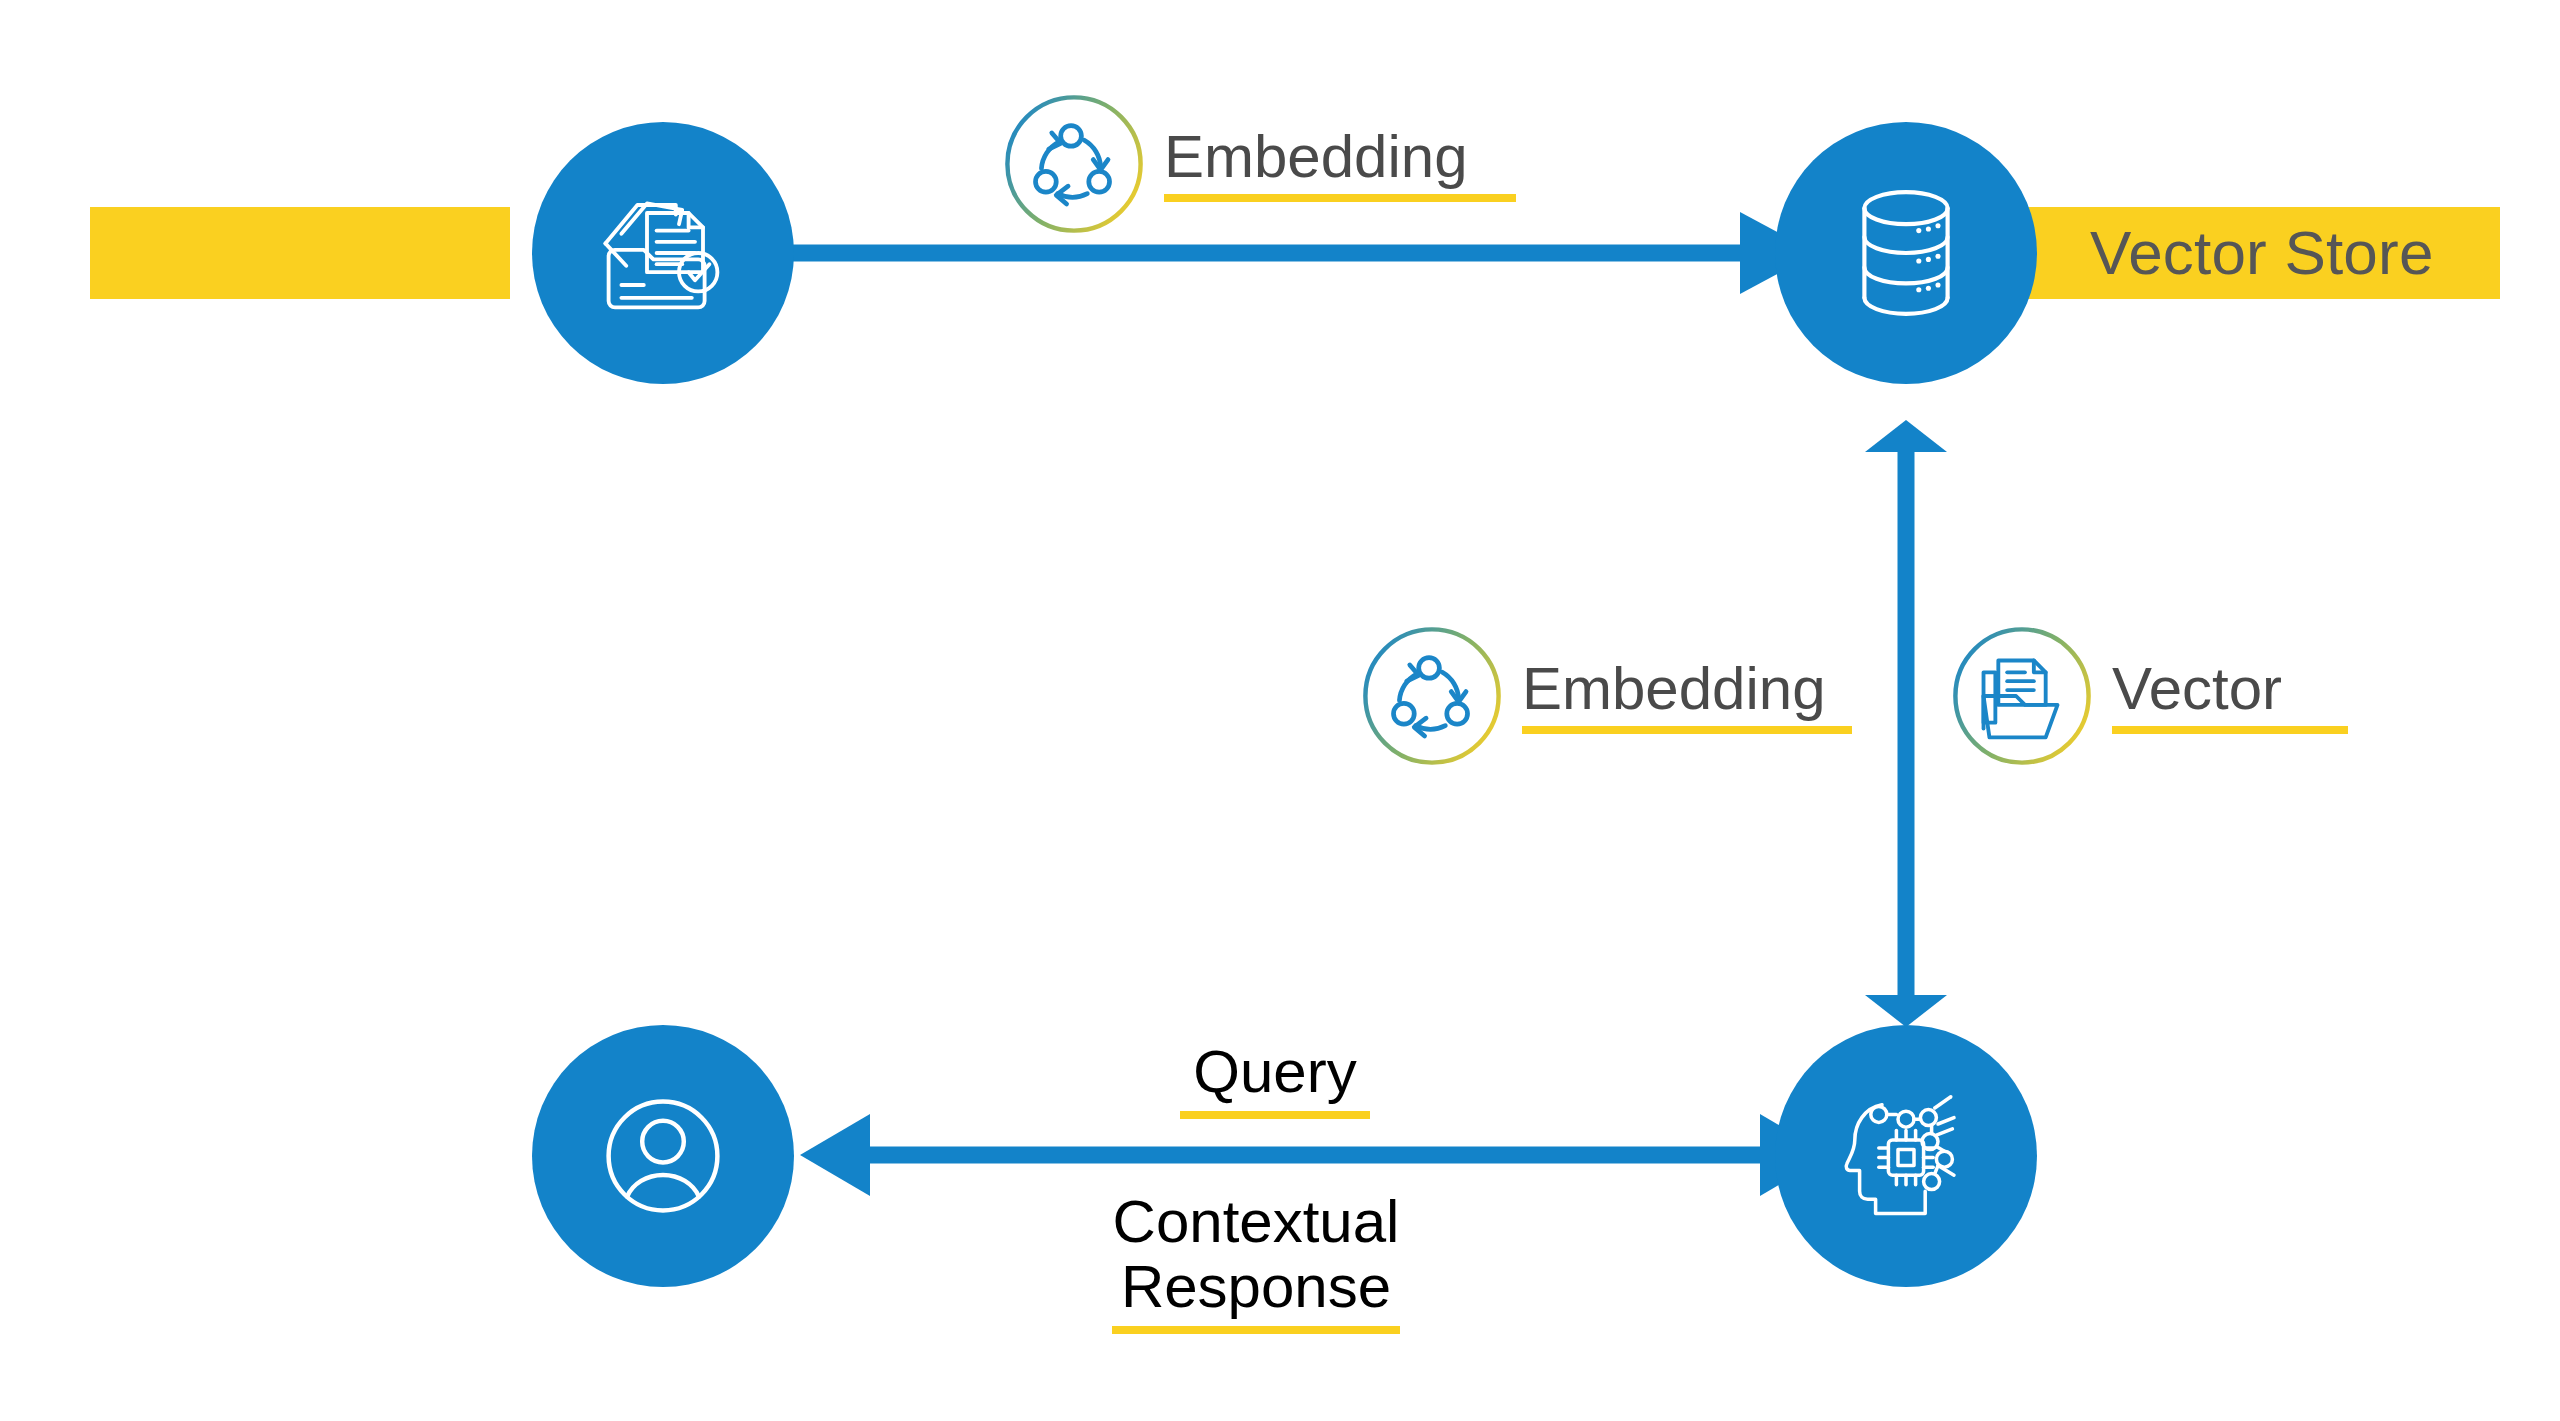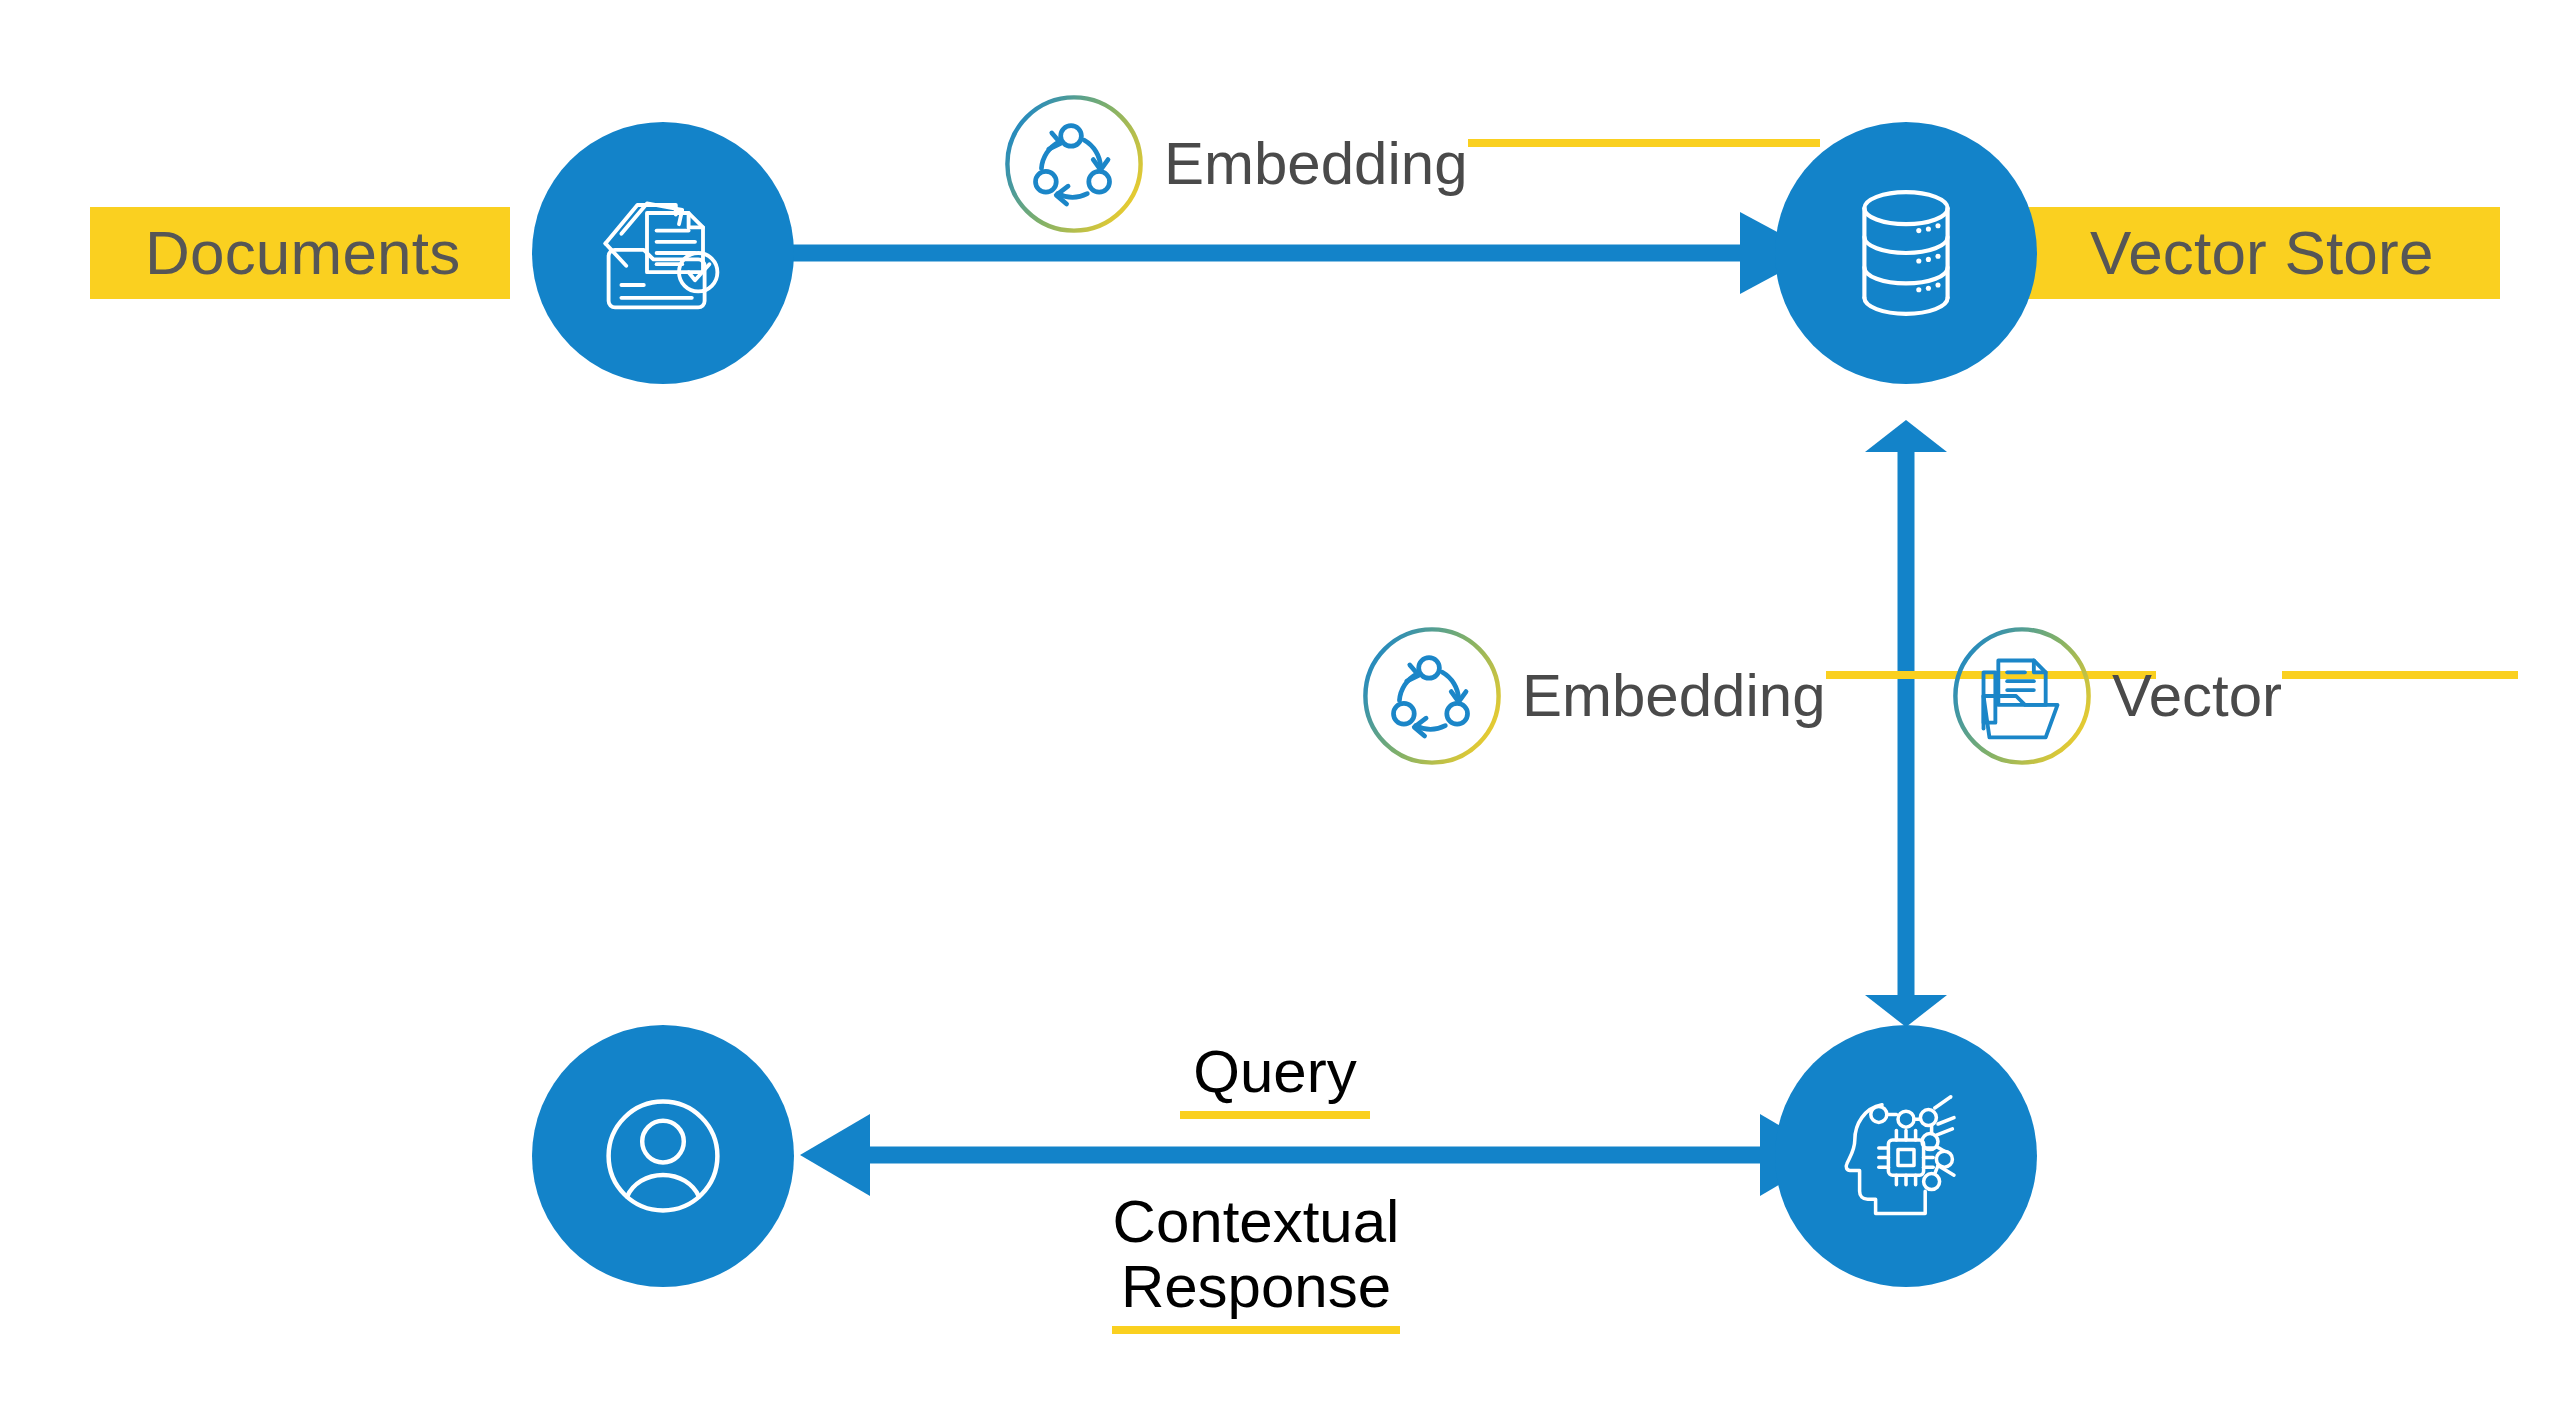--- a/index.html
+++ b/index.html
@@ -70,21 +70,21 @@
   }
   .badge-ring {
     width: 148px; height: 148px;
     flex: 0 0 148px;
     position: relative;
   }
   .badge-ring svg { width: 148px; height: 148px; display: block; }
   .badge-text-wrap {
     margin-left: 16px;
     display: flex;
-    flex-direction: row;
+    flex-direction: column;
     justify-content: center;
   }
   .badge-text {
     color: #4a4a4a;
     font-size: 60px;
     line-height: 1.04;
     white-space: nowrap;
   }
   .badge-underline {
     height: 8px;
@@ -244,21 +244,20 @@
         <path d="M69 44 L74 47"></path>
         <path d="M70 56 L68 61"></path>
         <path d="M68 20 L78 13"></path>
         <path d="M70 30 L80 26"></path>
         <path d="M69 37 L79 33"></path>
         <path d="M70 56 L80 62"></path>
       </g>
     </svg>
   </div>
 
-  <div class="band-label" id="label-documents">Documents</div>
   <div class="band-label" id="label-vectorstore">Vector Store</div>
 
   <div class="badge" id="badge-embedding-top">
     <div class="badge-ring">
       <svg viewBox="0 0 100 100">
         <defs>
           <linearGradient id="gradTop" x1="0%" y1="20%" x2="100%" y2="80%">
             <stop offset="0%" stop-color="#1B86C8"></stop>
             <stop offset="50%" stop-color="#7FB06A"></stop>
             <stop offset="100%" stop-color="#F3CE2A"></stop>

